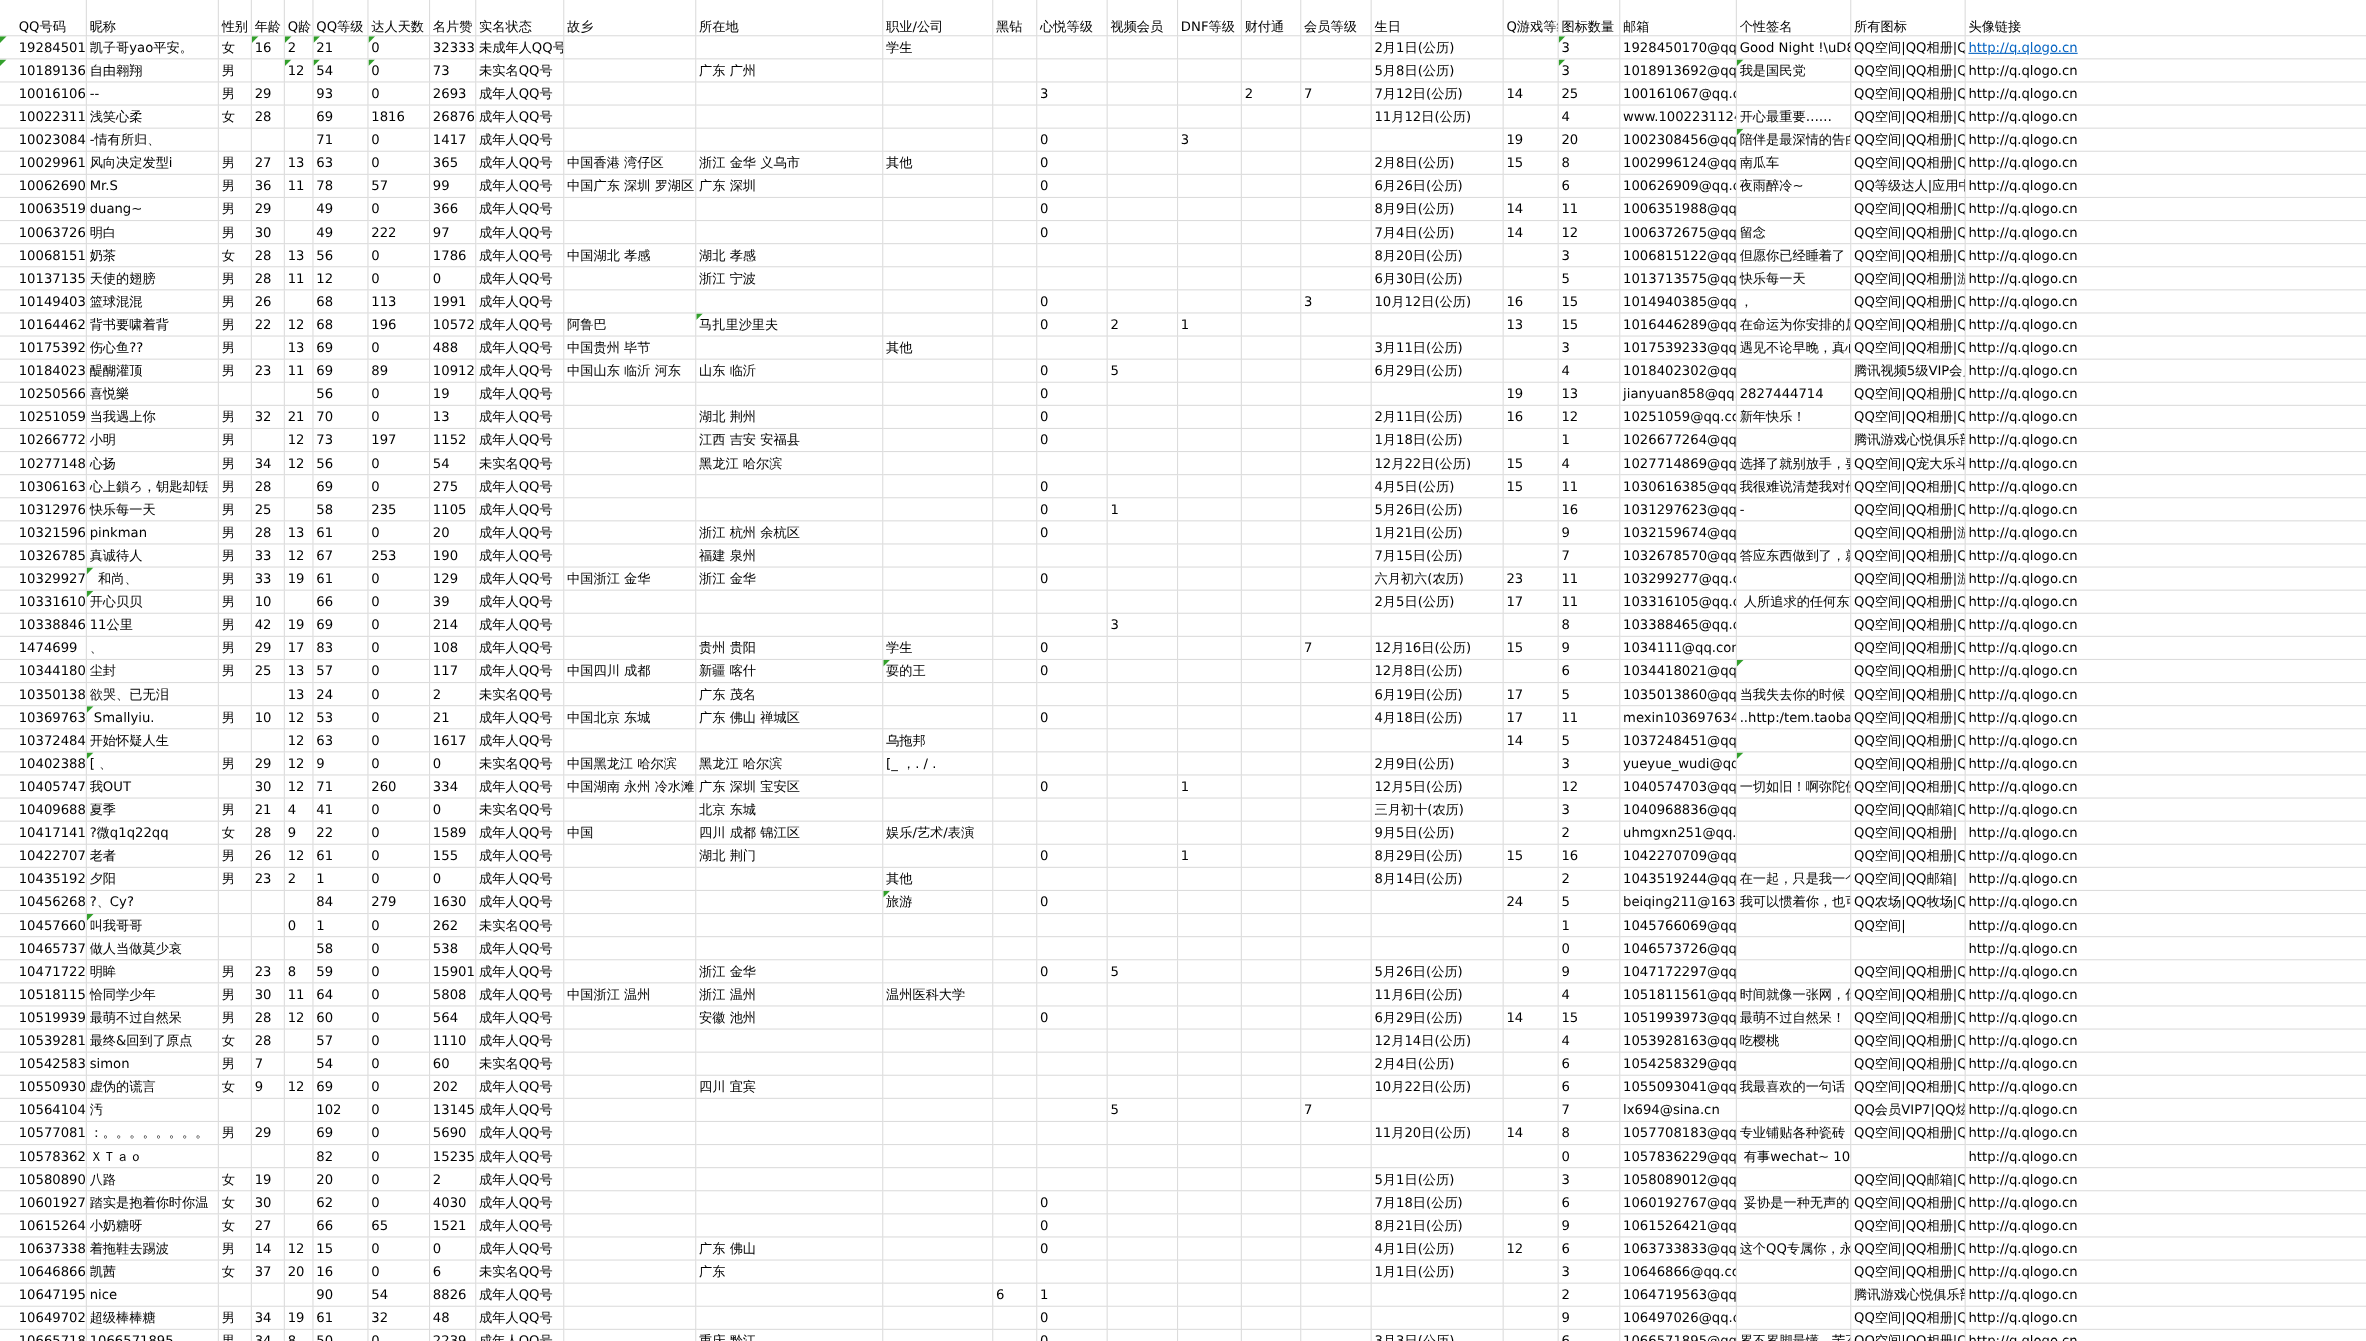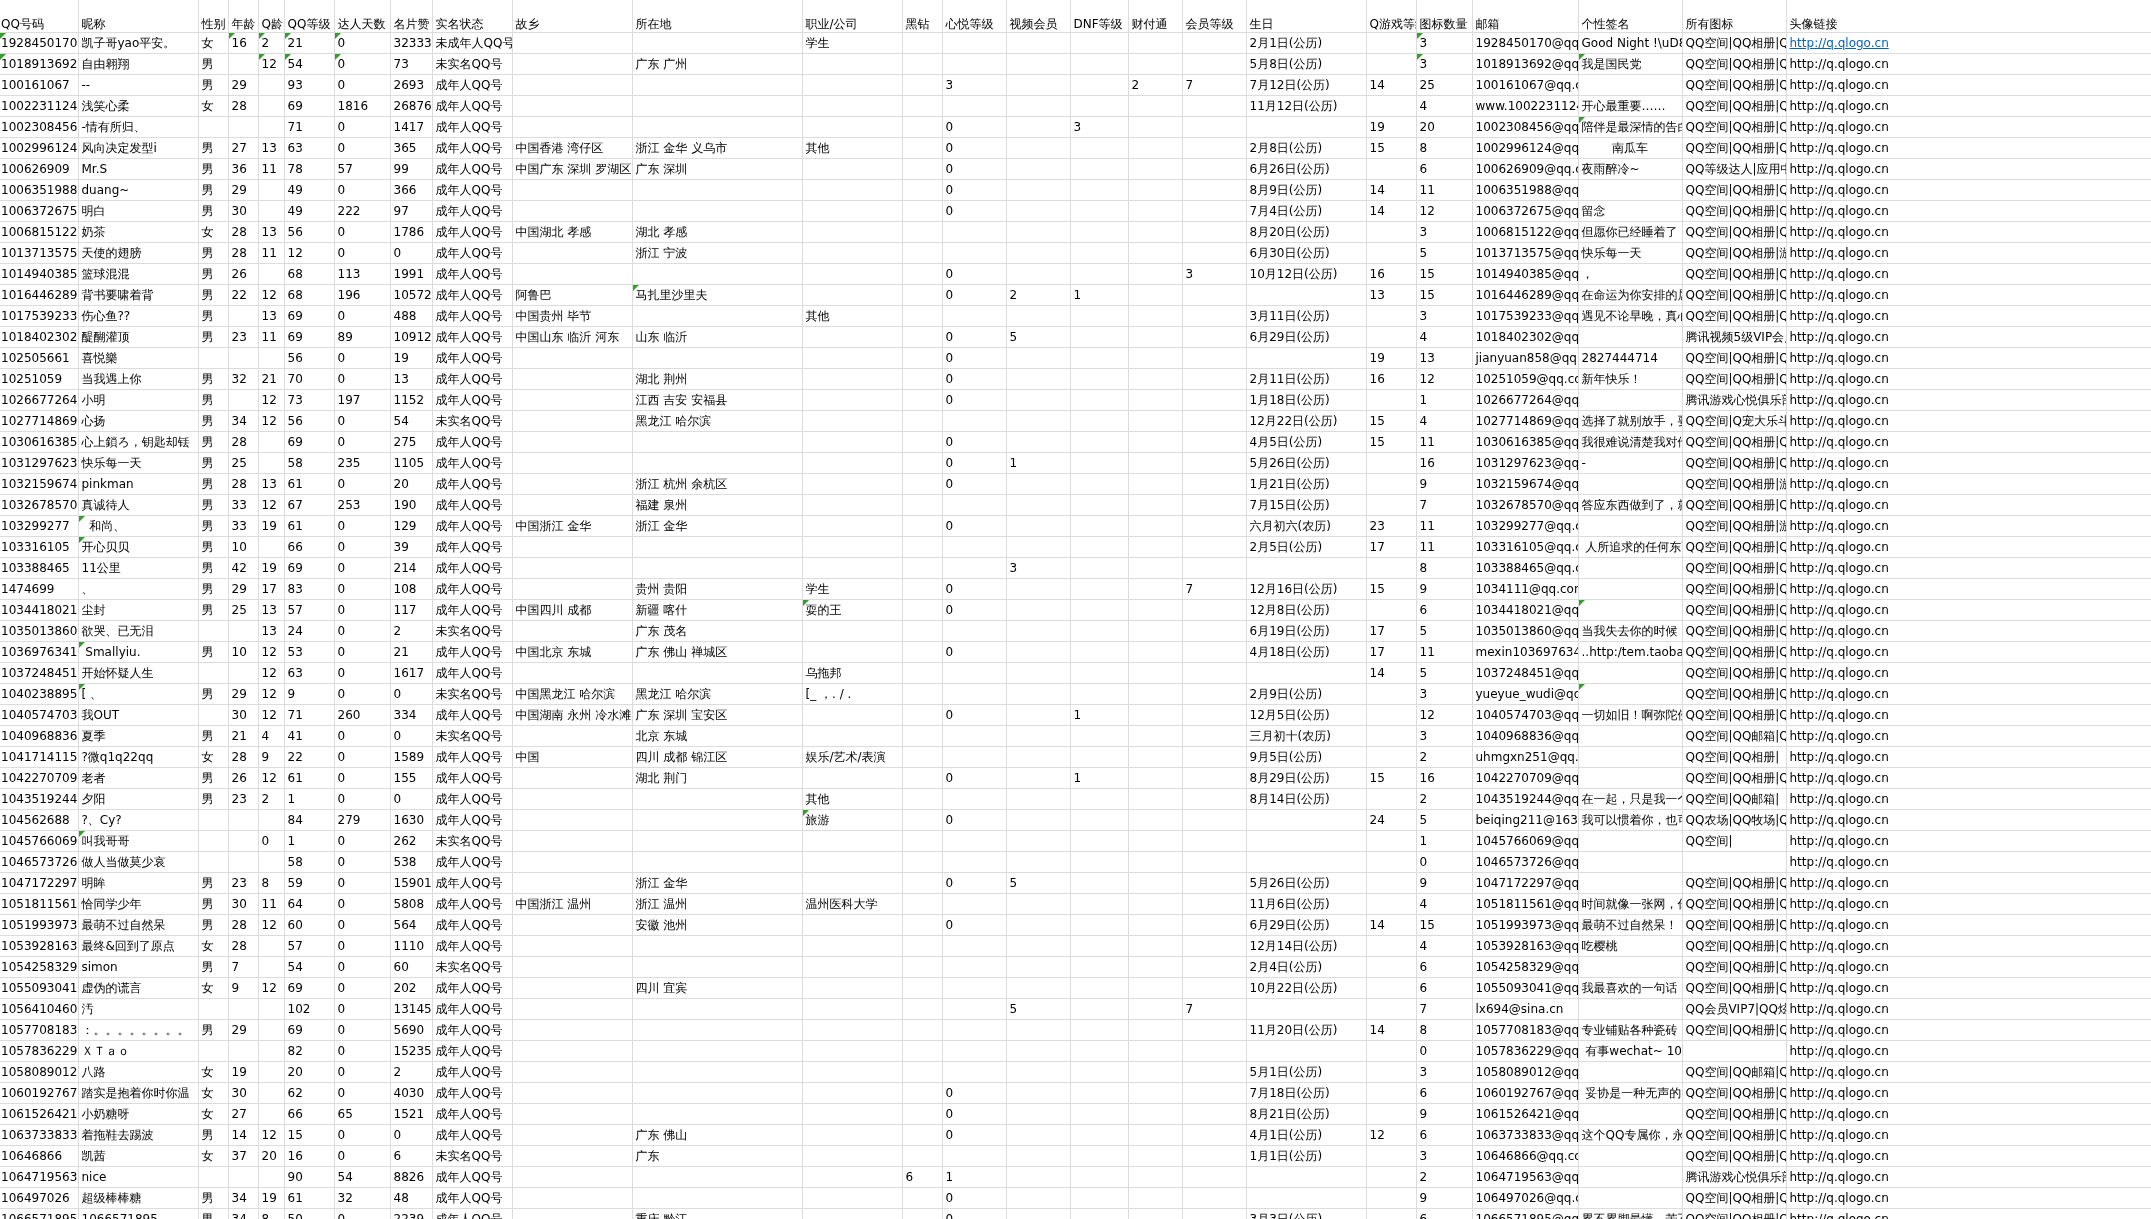--- a/index.html
+++ b/index.html
@@ -9,25 +9,25 @@
   th,td{
     border-right:1px solid #dcdcdc;
     border-bottom:1px solid #dcdcdc;
     font-size:12px;font-weight:normal;color:#000;
     text-align:left;vertical-align:middle;
     white-space:pre;overflow:hidden;
     padding:0 3px;height:20px;line-height:20px;
     position:relative;box-sizing:border-box;
   }
   thead th{height:32px;vertical-align:bottom;line-height:16px;border-top:none;}
-  tr td:first-child, tr th:first-child{padding-left:1px;}
+  tr td:first-child, tr th:first-child{padding-left:17px;}
   .tri{position:absolute;top:0;left:0;width:0;height:0;
        border-top:6px solid #33a02c;border-right:6px solid transparent;}
   .hyperlink{text-decoration:underline;}
-  .ralign{text-align:center;}
+  .ralign{text-align:left;}
 </style>
 </head>
 <body>
 
 <table>
   <colgroup>
       <col style="width: 78px;">
       <col style="width: 120px;">
       <col style="width: 30px;">
       <col style="width: 30px;">

